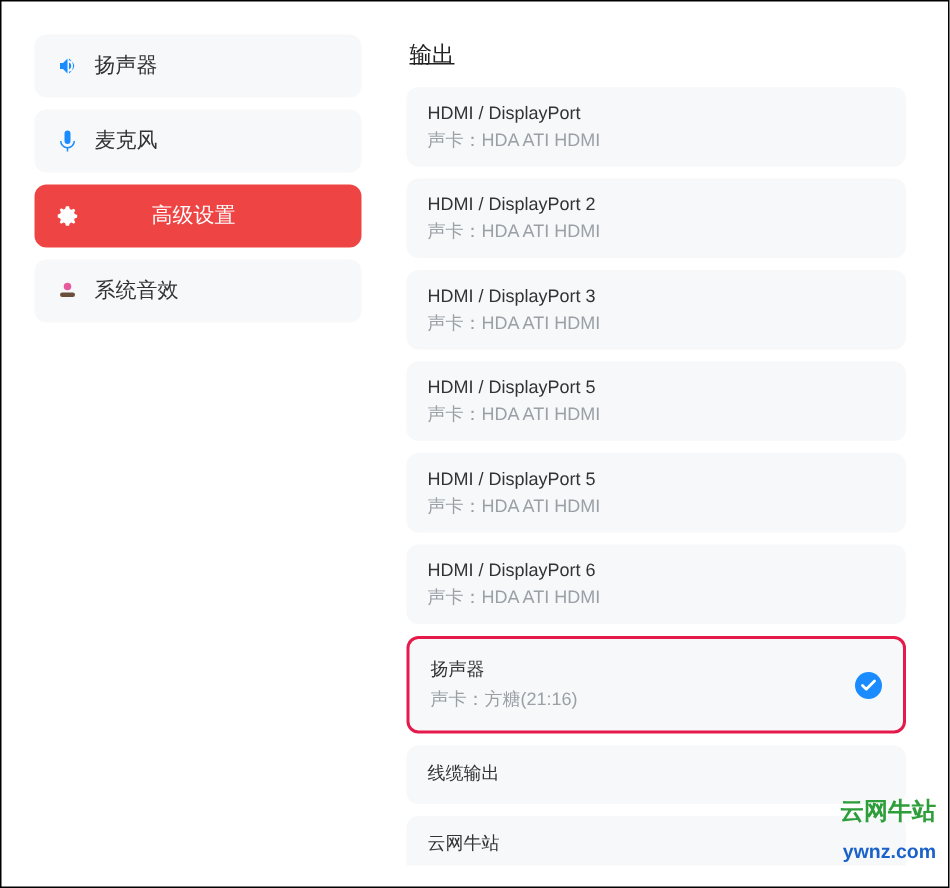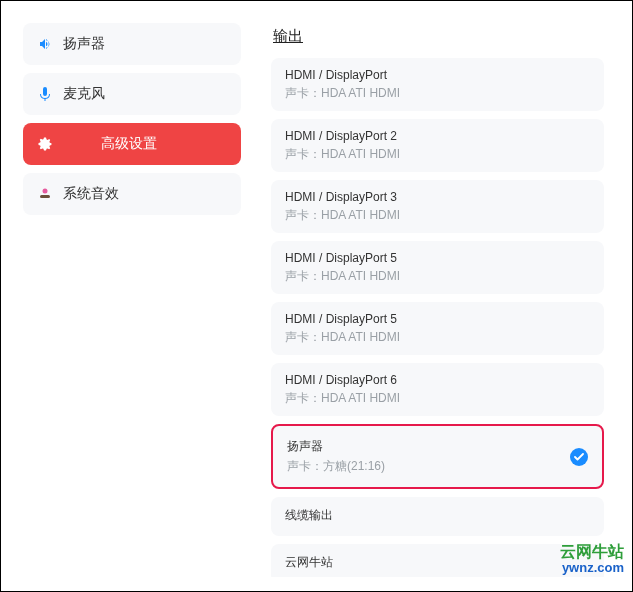--- a/index.html
+++ b/index.html
@@ -107,20 +107,21 @@
     }
     .watermark .wm1 {
       font-size: 16px;
       font-weight: bold;
       color: #2e9e3a;
     }
     .watermark .wm2 {
       font-size: 13px;
       font-weight: bold;
       color: #1a62c9;
+      margin-top: 10px;
     }
   </style>
 </head>
 <body>
 
 <div class="container">
   <div class="sidebar">
 
     <div class="sidebar-item">
       <span class="icon">

